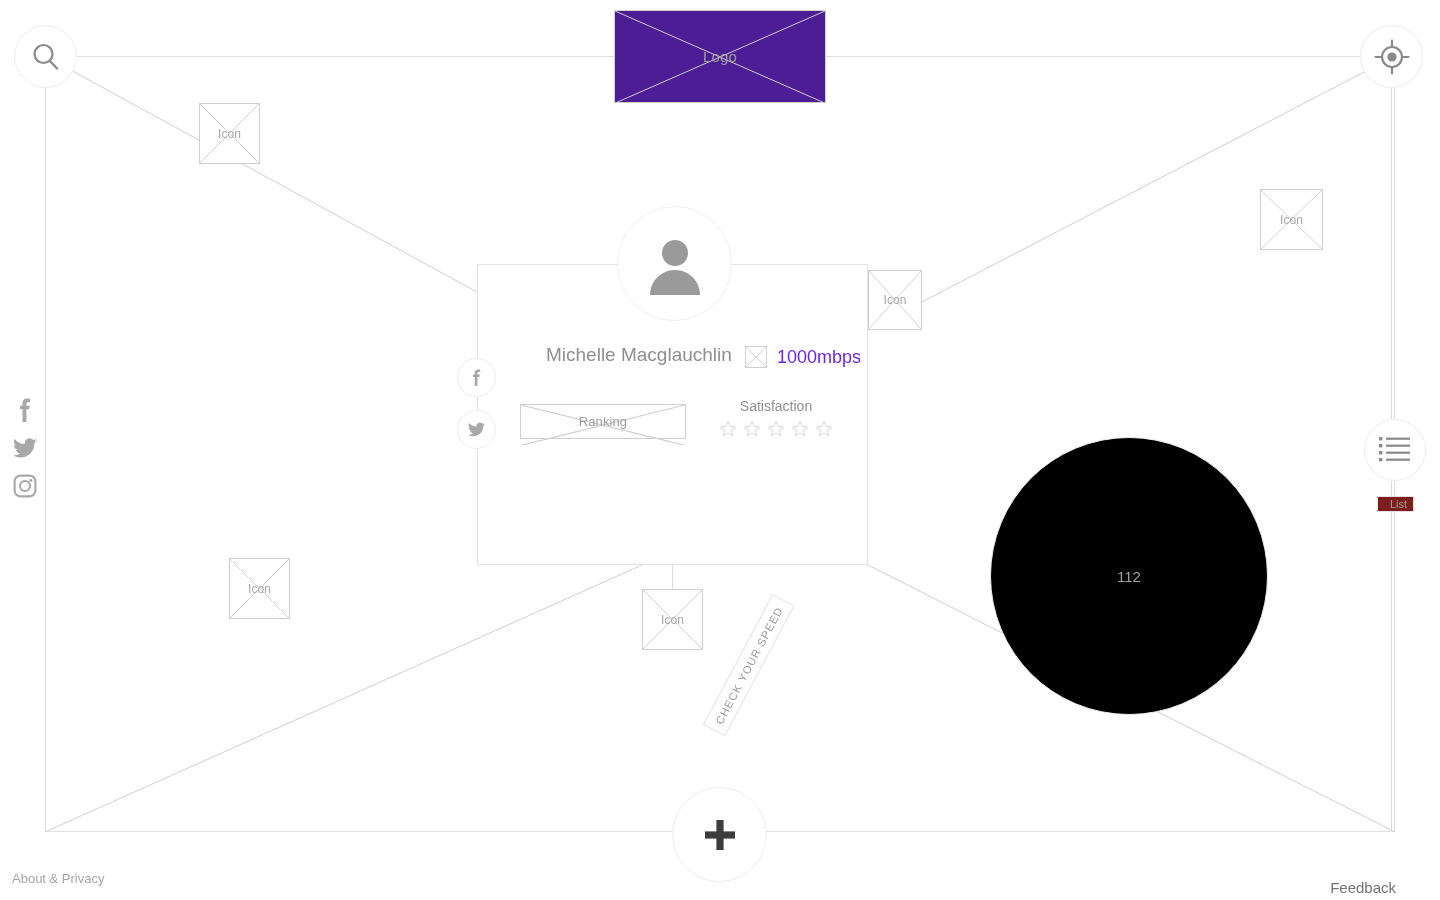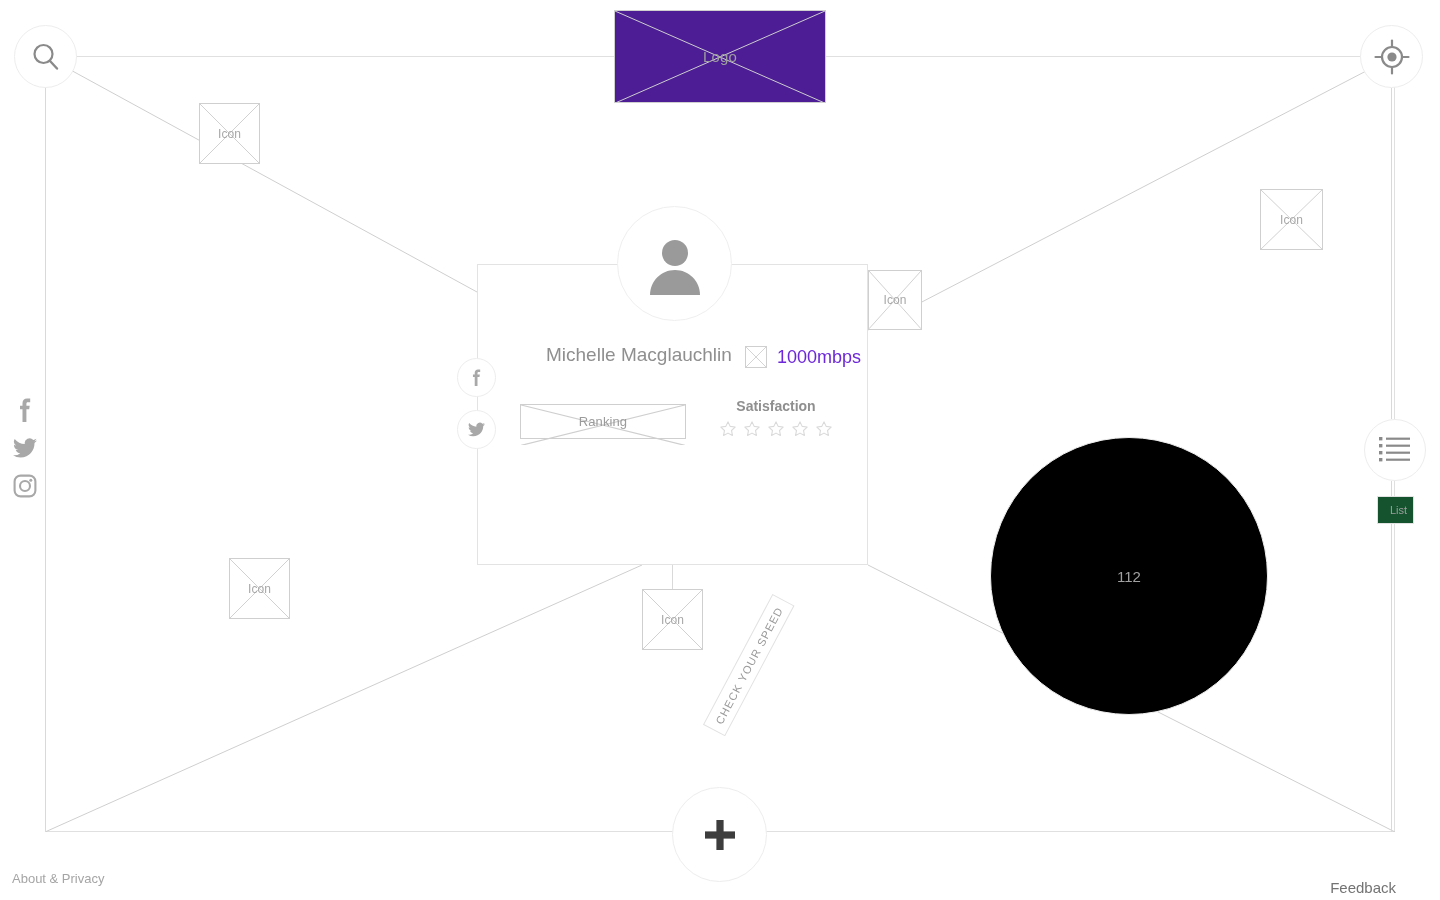--- a/index.html
+++ b/index.html
@@ -90,22 +90,22 @@
   }
   #logo-box .ph-label { font-size: 15px; color: #9e9e9e; }
 
   
   #search-chip { left: 14px; top: 25px; width: 63px; height: 63px; }
   #target-chip { left: 1360px; top: 25px; width: 63px; height: 63px; }
   #list-chip   { left: 1364px; top: 419px; width: 62px; height: 62px; }
   #plus-chip   { left: 672px; top: 787px; width: 95px; height: 95px; }
 
   #list-tag {
-    left: 1377px; top: 496px; width: 37px; height: 28px;
-    border: 1px solid #e2e2e2; background: #14532d;
+    left: 1377px; top: 496px; width: 37px; height: 16px;
+    border: 1px solid #e2e2e2; background: #7f1d1d;
     display: flex; align-items: center; justify-content: center;
     box-sizing: border-box;
     padding-left: 6px;
   }
   #list-tag span { font-size: 11px; color: #9e9e9e; }
 
   
   #social-rail {
     position: absolute;
     left: 13px; top: 398px;
@@ -167,21 +167,20 @@
 
   #satisfaction {
     position: absolute;
     left: 700px; top: 398px;
     width: 152px;
     text-align: center;
   }
   #satisfaction .sat-title {
     font-size: 14px; color: #8f8f8f; display: block;
     margin-bottom: 6px;
-    font-weight: bold;
   }
   #stars { display: flex; justify-content: center; gap: 6px; }
   #stars .star { width: 18px; height: 18px; display:block; }
 
   #card-paragraph {
     position: absolute;
     left: 520px; top: 463px;
     width: 318px;
     font-size: 13.5px;
     line-height: 17.5px;

